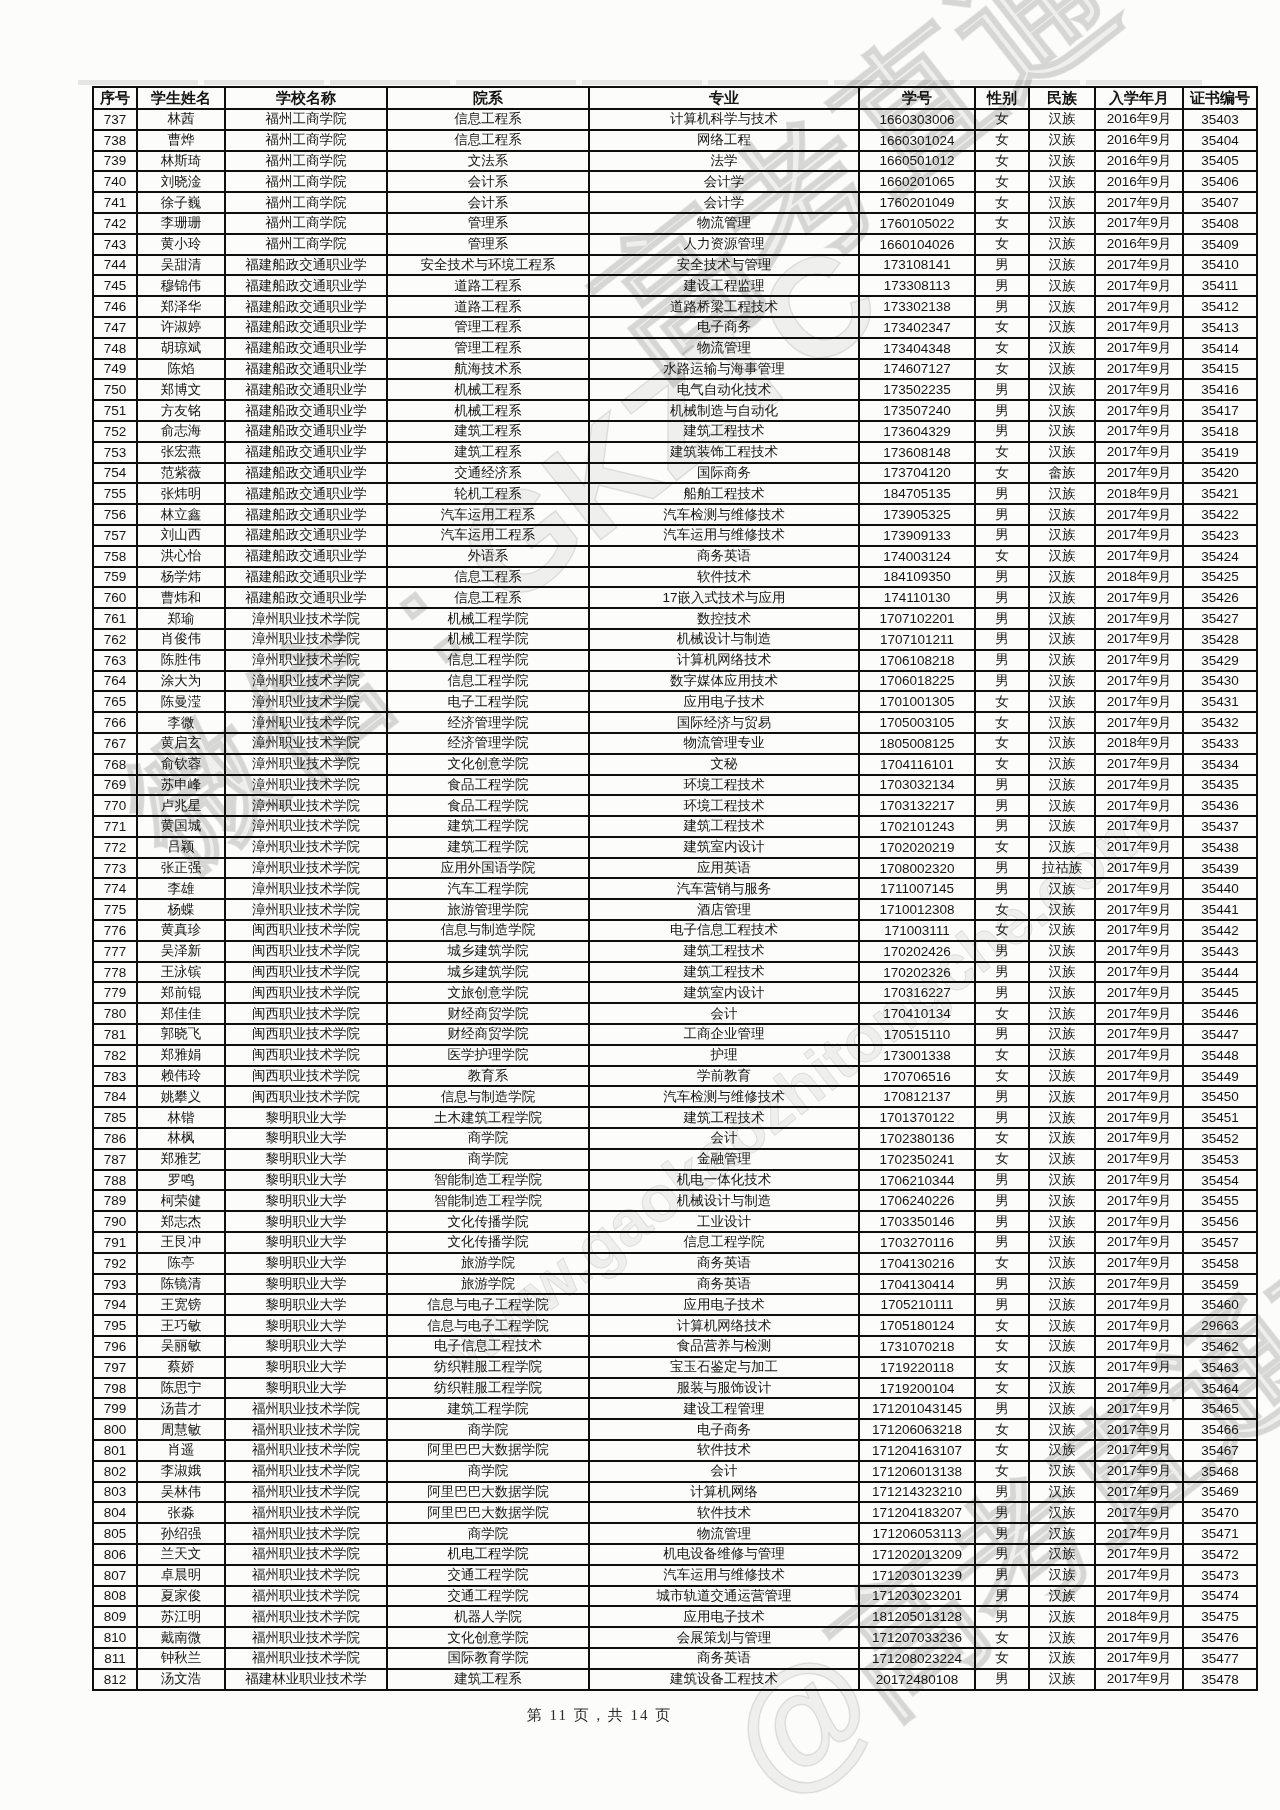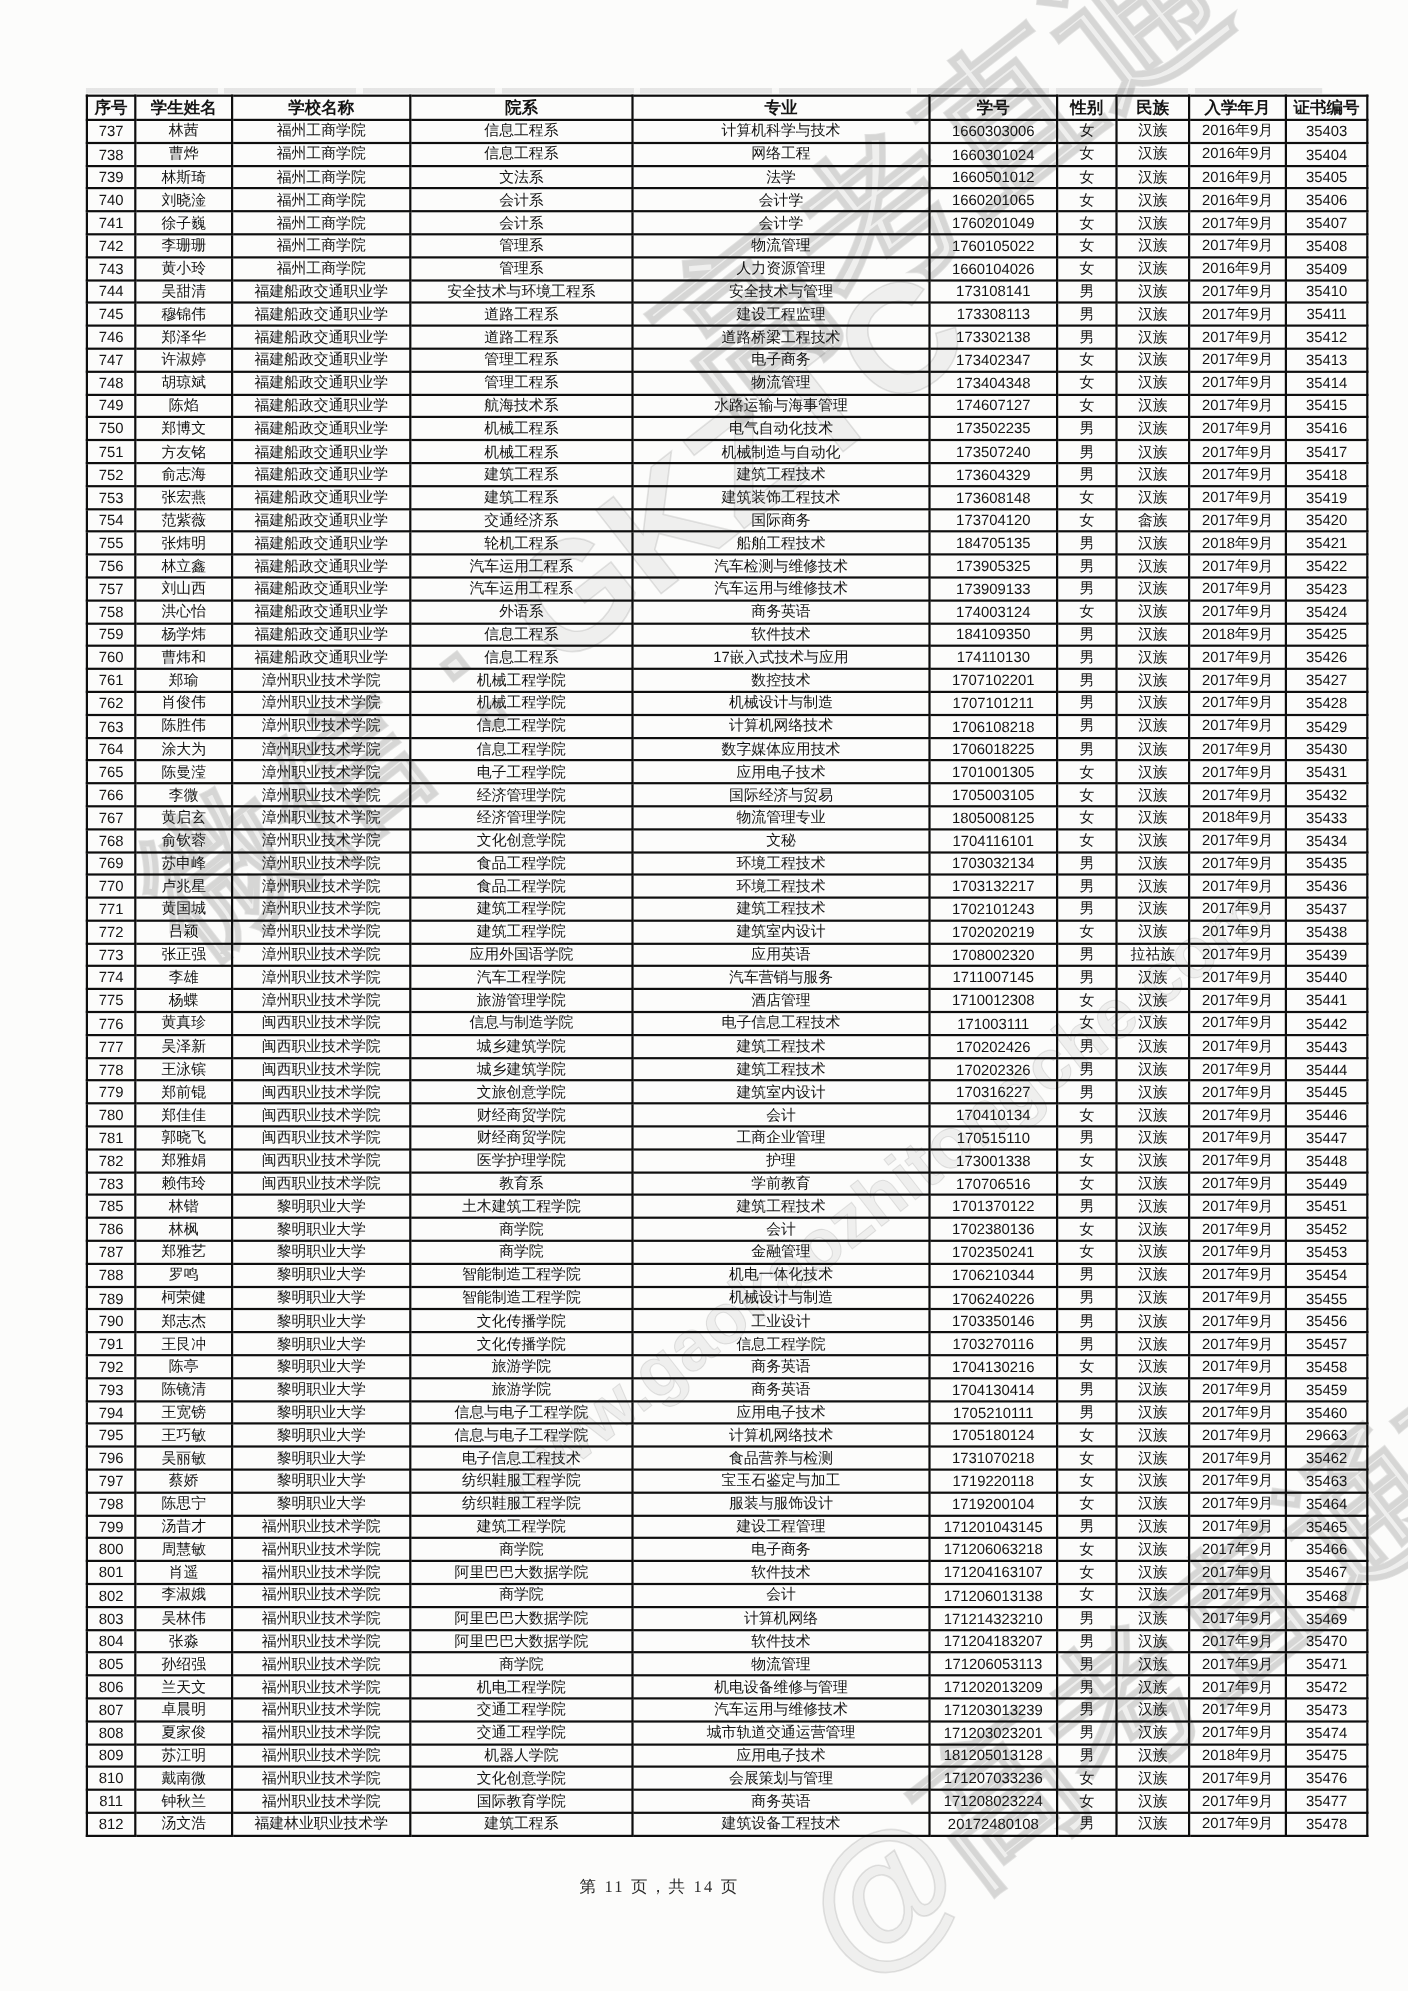--- a/index.html
+++ b/index.html
@@ -21,21 +21,21 @@
     position:absolute;z-index:0;white-space:nowrap;
     transform:rotate(-38deg);transform-origin:left top;
     color:rgba(0,0,0,0.05);
     -webkit-text-stroke:1.5px rgba(0,0,0,0.10);
     font-weight:bold;pointer-events:none;
   }
   .wm0{left:560px;top:260px;font-size:150px;}
   .wm1{left:90px;top:760px;font-size:140px;}
   .wm2{left:430px;top:1330px;font-size:64px;-webkit-text-stroke:1px rgba(0,0,0,0.10);}
   .wm3{left:690px;top:1690px;font-size:140px;}
-  .tablewrap{position:absolute;left:78px;top:86px;z-index:1;}
+  .tablewrap{position:absolute;left:92px;top:86px;z-index:1;}
   table{
     border-collapse:collapse;table-layout:fixed;width:1124px;
     background:transparent;
   }
   th,td{
     border:2px solid #0e0e0e;
     text-align:center;vertical-align:middle;
     padding:0 1px;overflow:hidden;white-space:nowrap;
   }
   th{height:20px;font-size:15px;font-weight:bold;}
@@ -634,20 +634,32 @@
           <td class="c2">闽西职业技术学院</td>
           <td class="c3">教育系</td>
           <td class="c4">学前教育</td>
           <td class="c5">170706516</td>
           <td class="c6">女</td>
           <td class="c7">汉族</td>
           <td class="c8">2017年9月</td>
           <td class="c9">35449</td>
         </tr>
         <tr>
+          <td class="c0">784</td>
+          <td class="c1">姚攀义</td>
+          <td class="c2">闽西职业技术学院</td>
+          <td class="c3">信息与制造学院</td>
+          <td class="c4">汽车检测与维修技术</td>
+          <td class="c5">170812137</td>
+          <td class="c6">男</td>
+          <td class="c7">汉族</td>
+          <td class="c8">2017年9月</td>
+          <td class="c9">35450</td>
+        </tr>
+        <tr>
           <td class="c0">785</td>
           <td class="c1">林锴</td>
           <td class="c2">黎明职业大学</td>
           <td class="c3">土木建筑工程学院</td>
           <td class="c4">建筑工程技术</td>
           <td class="c5">1701370122</td>
           <td class="c6">男</td>
           <td class="c7">汉族</td>
           <td class="c8">2017年9月</td>
           <td class="c9">35451</td>

